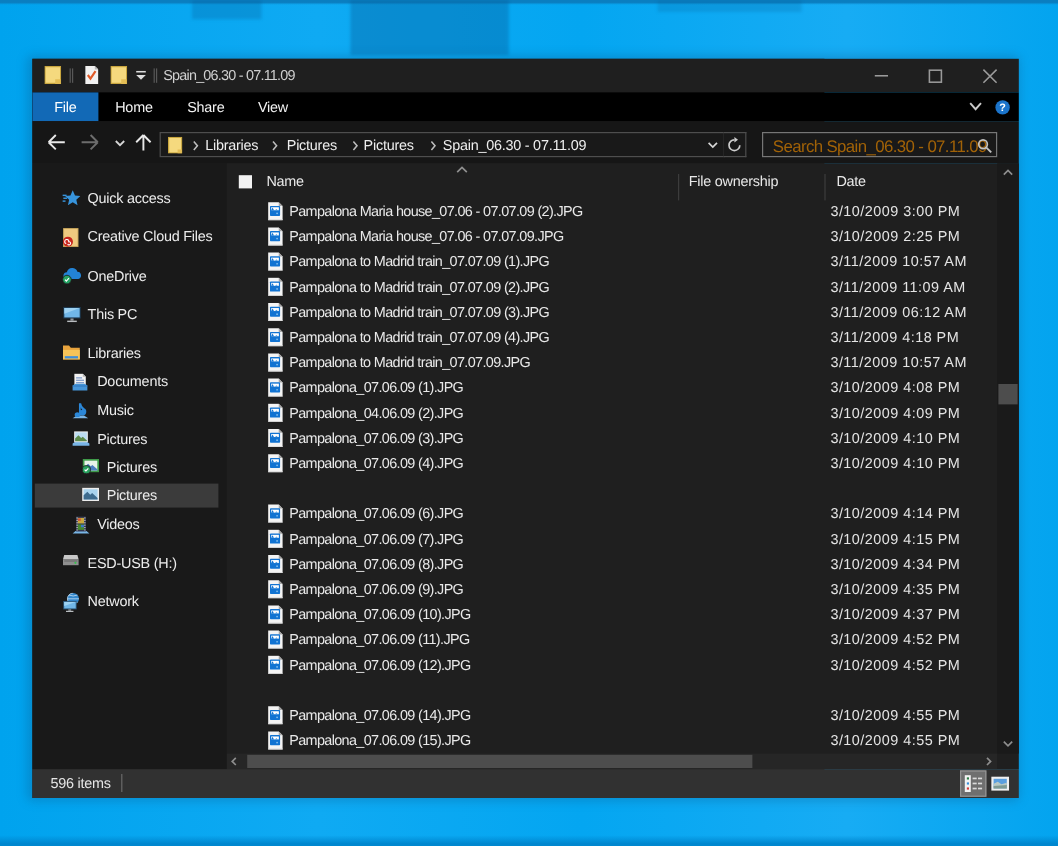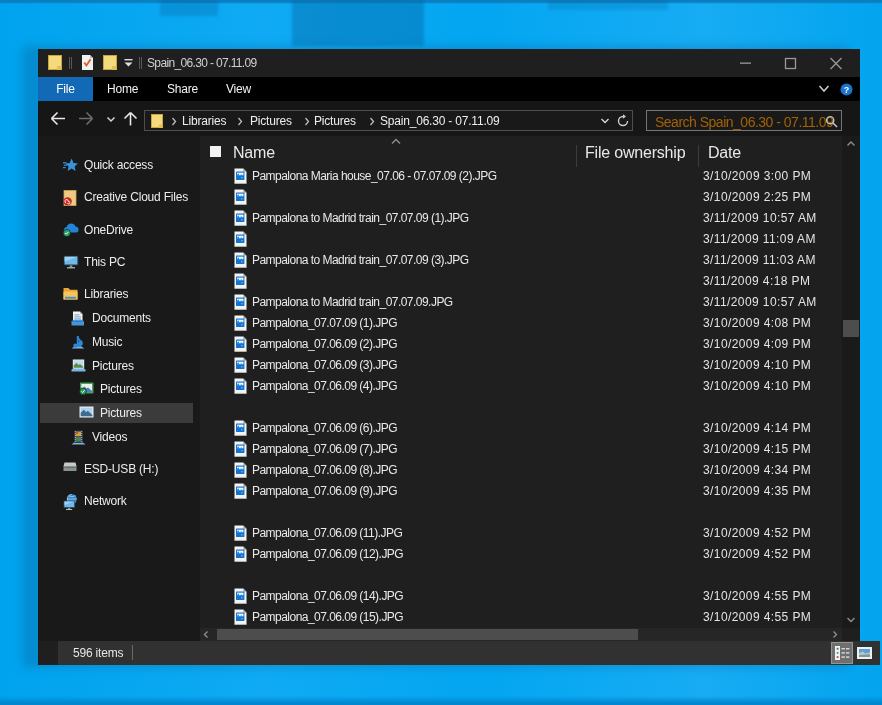--- a/index.html
+++ b/index.html
@@ -7,21 +7,21 @@
   font-family:"Liberation Sans",sans-serif;
   background:#00a2ee;}
 #desk{position:absolute;left:0;top:0;width:882px;height:705px;
   background:
     linear-gradient(180deg,#0a7ec0 0px,#0a7ec0 2px,rgba(10,126,192,0) 4px),
     linear-gradient(180deg,rgba(0,0,0,0) 696px,#0087cf 703px),
     linear-gradient(90deg,#00a3ee 0%,#0faaf3 30%,#04a6f1 55%,#17acf4 80%,#03a4ef 100%);
 }
 #shadow{position:absolute;left:22px;top:46px;width:828px;height:622px;border-radius:6px;
   background:rgba(8,95,150,0.33);filter:blur(4px);}
-#win{position:absolute;left:38px;top:49px;width:660px;height:616px;background:#1f1f1f;}
+#win{position:absolute;left:27px;top:49px;width:660px;height:616px;background:#1f1f1f;}
 #win *{position:absolute;box-sizing:border-box;}
 .t{white-space:pre;}
 
 #titlebar{left:0;top:0;width:822px;height:28px;background:#1f1f1f;}
 #title{left:109px;top:7px;font-size:12px;letter-spacing:-0.65px;color:#cfcfcf;}
 .qsep{top:8px;width:3px;height:12px;border-left:1px solid #585858;border-right:1px solid #585858;}
 .wbtn{top:0;width:45px;height:28px;color:#9a9a9a;font-size:13px;text-align:center;line-height:28px;}
 
 #tabs{left:0;top:28px;width:822px;height:24px;background:#000;}
 #ftab{left:0;top:0;width:55px;height:24px;background:#1269b6;color:#fff;
@@ -34,33 +34,33 @@
 #sbox{left:608px;top:9px;width:196px;height:21px;border:1px solid #767676;background:#191919;}
 .crumb{top:3px;font-size:12px;letter-spacing:-0.2px;color:#eeeeee;}
 .csep{top:3px;font-size:10px;color:#b8b8b8;}
 #sph{left:8px;top:3px;font-size:14px;letter-spacing:-0.5px;color:#a16207;}
 
 #side{left:0;top:87px;width:162px;height:505px;background:#191919;}
 .sitem{font-size:12px;letter-spacing:-0.2px;color:#ececec;height:21px;line-height:21px;}
 #selrow{left:2px;top:267px;width:153px;height:20px;background:#3b3b3b;}
 
 #list{left:162px;top:87px;width:660px;height:505px;background:#1f1f1f;}
-#hdr .ht{top:8px;font-size:16px;letter-spacing:-0.2px;color:#e8e8e8;}
+#hdr .ht{top:8px;font-size:12px;letter-spacing:-0.2px;color:#e8e8e8;}
 .colsep{top:3px;width:1px;height:22px;background:#3c3c3c;}
 .row{left:0;height:21px;width:640px;}
 .fn{left:52px;top:3px;font-size:12px;letter-spacing:-0.53px;color:#e9e9e9;white-space:pre;}
 .dt{left:503px;top:3px;font-size:12px;letter-spacing:0.4px;color:#e4e4e4;white-space:pre;}
 .jpg{left:34px;top:2px;}
 
 #vsb{left:804px;top:87px;width:18px;height:492px;background:#1a1a1a;}
 #vthumb{left:1px;top:184px;width:16px;height:17px;background:#4d4d4d;}
 #hsb{left:0px;top:492px;width:642px;height:13px;background:#262626;}
 #hthumb{left:17px;top:1px;width:421px;height:11px;background:#4d4d4d;}
 
-#status{left:0;top:592px;width:822px;height:24px;background:#313131;margin-left:20px;}
+#status{left:0;top:592px;width:822px;height:24px;background:#313131;}
 #scount{left:15px;top:5px;font-size:12px;color:#e6e6e6;letter-spacing:-0.2px;}
 #ssep{left:74px;top:4px;width:1px;height:15px;background:#6a6a6a;}
 #vbtn1{left:773px;top:1px;width:22px;height:22px;background:#6f6f6f;border:1px solid #949494;}
 </style>
 </head>
 <body>
 <div id="desk"></div>
 <div style="position:absolute;left:292px;top:0;width:132px;height:46px;background:rgba(4,95,155,0.38);filter:blur(1.5px);"></div>
 <div style="position:absolute;left:160px;top:0;width:58px;height:16px;background:rgba(4,95,155,0.28);filter:blur(1.5px);"></div>
 <div style="position:absolute;left:548px;top:0;width:120px;height:10px;background:rgba(4,95,155,0.22);filter:blur(1.5px);"></div>
@@ -309,20 +309,21 @@
         <svg class="jpg" width="13" height="16" viewBox="0 0 13 16">
           <path d="M0.5 0.5 L9.3 0.5 L12.5 3.7 L12.5 15.5 L0.5 15.5 Z" fill="#f4f4f4"></path>
           <path d="M9.3 0.5 L12.5 3.7 L9.3 3.7 Z" fill="#a3a3a3"></path>
           <path d="M0.5 15.5 L12.5 15.5 L12.5 14.8 L0.5 14.8 Z" fill="#d9d9d9"></path>
           <rect x="2" y="3.6" width="8.4" height="8.4" rx="0.6" fill="#1173d2"></rect>
           <rect x="3" y="4.7" width="6.4" height="2.5" fill="#fdfdfd"></rect>
           <path d="M3.0 7.2 L4.1 5.0 L5.3 7.2 Z" fill="#1173d2"></path>
           <path d="M6.2 7.2 L7.3 6.1 L8.4 7.2 Z" fill="#4d9be0"></path>
           <circle cx="7.9" cy="9.8" r="0.7" fill="#8ec4ef"></circle>
         </svg>
+        <span class="fn">Pampalona Maria house_07.06 - 07.07.09.JPG</span>
         <span class="dt">3/10/2009 2:25 PM</span>
       </div>
     <div class="row" style="top:72px">
         <svg class="jpg" width="13" height="16" viewBox="0 0 13 16">
           <path d="M0.5 0.5 L9.3 0.5 L12.5 3.7 L12.5 15.5 L0.5 15.5 Z" fill="#f4f4f4"></path>
           <path d="M9.3 0.5 L12.5 3.7 L9.3 3.7 Z" fill="#a3a3a3"></path>
           <path d="M0.5 15.5 L12.5 15.5 L12.5 14.8 L0.5 14.8 Z" fill="#d9d9d9"></path>
           <rect x="2" y="3.6" width="8.4" height="8.4" rx="0.6" fill="#1173d2"></rect>
           <rect x="3" y="4.7" width="6.4" height="2.5" fill="#fdfdfd"></rect>
           <path d="M3.0 7.2 L4.1 5.0 L5.3 7.2 Z" fill="#1173d2"></path>
@@ -336,47 +337,49 @@
         <svg class="jpg" width="13" height="16" viewBox="0 0 13 16">
           <path d="M0.5 0.5 L9.3 0.5 L12.5 3.7 L12.5 15.5 L0.5 15.5 Z" fill="#f4f4f4"></path>
           <path d="M9.3 0.5 L12.5 3.7 L9.3 3.7 Z" fill="#a3a3a3"></path>
           <path d="M0.5 15.5 L12.5 15.5 L12.5 14.8 L0.5 14.8 Z" fill="#d9d9d9"></path>
           <rect x="2" y="3.6" width="8.4" height="8.4" rx="0.6" fill="#1173d2"></rect>
           <rect x="3" y="4.7" width="6.4" height="2.5" fill="#fdfdfd"></rect>
           <path d="M3.0 7.2 L4.1 5.0 L5.3 7.2 Z" fill="#1173d2"></path>
           <path d="M6.2 7.2 L7.3 6.1 L8.4 7.2 Z" fill="#4d9be0"></path>
           <circle cx="7.9" cy="9.8" r="0.7" fill="#8ec4ef"></circle>
         </svg>
+        <span class="fn">Pampalona to Madrid train_07.07.09 (2).JPG</span>
         <span class="dt">3/11/2009 11:09 AM</span>
       </div>
     <div class="row" style="top:114px">
         <svg class="jpg" width="13" height="16" viewBox="0 0 13 16">
           <path d="M0.5 0.5 L9.3 0.5 L12.5 3.7 L12.5 15.5 L0.5 15.5 Z" fill="#f4f4f4"></path>
           <path d="M9.3 0.5 L12.5 3.7 L9.3 3.7 Z" fill="#a3a3a3"></path>
           <path d="M0.5 15.5 L12.5 15.5 L12.5 14.8 L0.5 14.8 Z" fill="#d9d9d9"></path>
           <rect x="2" y="3.6" width="8.4" height="8.4" rx="0.6" fill="#1173d2"></rect>
           <rect x="3" y="4.7" width="6.4" height="2.5" fill="#fdfdfd"></rect>
           <path d="M3.0 7.2 L4.1 5.0 L5.3 7.2 Z" fill="#1173d2"></path>
           <path d="M6.2 7.2 L7.3 6.1 L8.4 7.2 Z" fill="#4d9be0"></path>
           <circle cx="7.9" cy="9.8" r="0.7" fill="#8ec4ef"></circle>
         </svg>
         <span class="fn">Pampalona to Madrid train_07.07.09 (3).JPG</span>
-        <span class="dt">3/11/2009 11:03 AM</span>
+        <span class="dt">3/11/2009 06:12 AM</span>
       </div>
     <div class="row" style="top:135px">
         <svg class="jpg" width="13" height="16" viewBox="0 0 13 16">
           <path d="M0.5 0.5 L9.3 0.5 L12.5 3.7 L12.5 15.5 L0.5 15.5 Z" fill="#f4f4f4"></path>
           <path d="M9.3 0.5 L12.5 3.7 L9.3 3.7 Z" fill="#a3a3a3"></path>
           <path d="M0.5 15.5 L12.5 15.5 L12.5 14.8 L0.5 14.8 Z" fill="#d9d9d9"></path>
           <rect x="2" y="3.6" width="8.4" height="8.4" rx="0.6" fill="#1173d2"></rect>
           <rect x="3" y="4.7" width="6.4" height="2.5" fill="#fdfdfd"></rect>
           <path d="M3.0 7.2 L4.1 5.0 L5.3 7.2 Z" fill="#1173d2"></path>
           <path d="M6.2 7.2 L7.3 6.1 L8.4 7.2 Z" fill="#4d9be0"></path>
           <circle cx="7.9" cy="9.8" r="0.7" fill="#8ec4ef"></circle>
         </svg>
+        <span class="fn">Pampalona to Madrid train_07.07.09 (4).JPG</span>
         <span class="dt">3/11/2009 4:18 PM</span>
       </div>
     <div class="row" style="top:156px">
         <svg class="jpg" width="13" height="16" viewBox="0 0 13 16">
           <path d="M0.5 0.5 L9.3 0.5 L12.5 3.7 L12.5 15.5 L0.5 15.5 Z" fill="#f4f4f4"></path>
           <path d="M9.3 0.5 L12.5 3.7 L9.3 3.7 Z" fill="#a3a3a3"></path>
           <path d="M0.5 15.5 L12.5 15.5 L12.5 14.8 L0.5 14.8 Z" fill="#d9d9d9"></path>
           <rect x="2" y="3.6" width="8.4" height="8.4" rx="0.6" fill="#1173d2"></rect>
           <rect x="3" y="4.7" width="6.4" height="2.5" fill="#fdfdfd"></rect>
           <path d="M3.0 7.2 L4.1 5.0 L5.3 7.2 Z" fill="#1173d2"></path>
@@ -390,35 +393,35 @@
         <svg class="jpg" width="13" height="16" viewBox="0 0 13 16">
           <path d="M0.5 0.5 L9.3 0.5 L12.5 3.7 L12.5 15.5 L0.5 15.5 Z" fill="#f4f4f4"></path>
           <path d="M9.3 0.5 L12.5 3.7 L9.3 3.7 Z" fill="#a3a3a3"></path>
           <path d="M0.5 15.5 L12.5 15.5 L12.5 14.8 L0.5 14.8 Z" fill="#d9d9d9"></path>
           <rect x="2" y="3.6" width="8.4" height="8.4" rx="0.6" fill="#1173d2"></rect>
           <rect x="3" y="4.7" width="6.4" height="2.5" fill="#fdfdfd"></rect>
           <path d="M3.0 7.2 L4.1 5.0 L5.3 7.2 Z" fill="#1173d2"></path>
           <path d="M6.2 7.2 L7.3 6.1 L8.4 7.2 Z" fill="#4d9be0"></path>
           <circle cx="7.9" cy="9.8" r="0.7" fill="#8ec4ef"></circle>
         </svg>
-        <span class="fn">Pampalona_07.07.09 (1).JPG</span>
+        <span class="fn">Pampalona_07.06.09 (1).JPG</span>
         <span class="dt">3/10/2009 4:08 PM</span>
       </div>
     <div class="row" style="top:198px">
         <svg class="jpg" width="13" height="16" viewBox="0 0 13 16">
           <path d="M0.5 0.5 L9.3 0.5 L12.5 3.7 L12.5 15.5 L0.5 15.5 Z" fill="#f4f4f4"></path>
           <path d="M9.3 0.5 L12.5 3.7 L9.3 3.7 Z" fill="#a3a3a3"></path>
           <path d="M0.5 15.5 L12.5 15.5 L12.5 14.8 L0.5 14.8 Z" fill="#d9d9d9"></path>
           <rect x="2" y="3.6" width="8.4" height="8.4" rx="0.6" fill="#1173d2"></rect>
           <rect x="3" y="4.7" width="6.4" height="2.5" fill="#fdfdfd"></rect>
           <path d="M3.0 7.2 L4.1 5.0 L5.3 7.2 Z" fill="#1173d2"></path>
           <path d="M6.2 7.2 L7.3 6.1 L8.4 7.2 Z" fill="#4d9be0"></path>
           <circle cx="7.9" cy="9.8" r="0.7" fill="#8ec4ef"></circle>
         </svg>
-        <span class="fn">Pampalona_07.06.09 (2).JPG</span>
+        <span class="fn">Pampalona_04.06.09 (2).JPG</span>
         <span class="dt">3/10/2009 4:09 PM</span>
       </div>
     <div class="row" style="top:219px">
         <svg class="jpg" width="13" height="16" viewBox="0 0 13 16">
           <path d="M0.5 0.5 L9.3 0.5 L12.5 3.7 L12.5 15.5 L0.5 15.5 Z" fill="#f4f4f4"></path>
           <path d="M9.3 0.5 L12.5 3.7 L9.3 3.7 Z" fill="#a3a3a3"></path>
           <path d="M0.5 15.5 L12.5 15.5 L12.5 14.8 L0.5 14.8 Z" fill="#d9d9d9"></path>
           <rect x="2" y="3.6" width="8.4" height="8.4" rx="0.6" fill="#1173d2"></rect>
           <rect x="3" y="4.7" width="6.4" height="2.5" fill="#fdfdfd"></rect>
           <path d="M3.0 7.2 L4.1 5.0 L5.3 7.2 Z" fill="#1173d2"></path>
@@ -490,20 +493,34 @@
           <path d="M9.3 0.5 L12.5 3.7 L9.3 3.7 Z" fill="#a3a3a3"></path>
           <path d="M0.5 15.5 L12.5 15.5 L12.5 14.8 L0.5 14.8 Z" fill="#d9d9d9"></path>
           <rect x="2" y="3.6" width="8.4" height="8.4" rx="0.6" fill="#1173d2"></rect>
           <rect x="3" y="4.7" width="6.4" height="2.5" fill="#fdfdfd"></rect>
           <path d="M3.0 7.2 L4.1 5.0 L5.3 7.2 Z" fill="#1173d2"></path>
           <path d="M6.2 7.2 L7.3 6.1 L8.4 7.2 Z" fill="#4d9be0"></path>
           <circle cx="7.9" cy="9.8" r="0.7" fill="#8ec4ef"></circle>
         </svg>
         <span class="fn">Pampalona_07.06.09 (9).JPG</span>
         <span class="dt">3/10/2009 4:35 PM</span>
+      </div>
+    <div class="row" style="top:366px">
+        <svg class="jpg" width="13" height="16" viewBox="0 0 13 16">
+          <path d="M0.5 0.5 L9.3 0.5 L12.5 3.7 L12.5 15.5 L0.5 15.5 Z" fill="#f4f4f4"></path>
+          <path d="M9.3 0.5 L12.5 3.7 L9.3 3.7 Z" fill="#a3a3a3"></path>
+          <path d="M0.5 15.5 L12.5 15.5 L12.5 14.8 L0.5 14.8 Z" fill="#d9d9d9"></path>
+          <rect x="2" y="3.6" width="8.4" height="8.4" rx="0.6" fill="#1173d2"></rect>
+          <rect x="3" y="4.7" width="6.4" height="2.5" fill="#fdfdfd"></rect>
+          <path d="M3.0 7.2 L4.1 5.0 L5.3 7.2 Z" fill="#1173d2"></path>
+          <path d="M6.2 7.2 L7.3 6.1 L8.4 7.2 Z" fill="#4d9be0"></path>
+          <circle cx="7.9" cy="9.8" r="0.7" fill="#8ec4ef"></circle>
+        </svg>
+        <span class="fn">Pampalona_07.06.09 (10).JPG</span>
+        <span class="dt">3/10/2009 4:37 PM</span>
       </div>
     <div class="row" style="top:387px">
         <svg class="jpg" width="13" height="16" viewBox="0 0 13 16">
           <path d="M0.5 0.5 L9.3 0.5 L12.5 3.7 L12.5 15.5 L0.5 15.5 Z" fill="#f4f4f4"></path>
           <path d="M9.3 0.5 L12.5 3.7 L9.3 3.7 Z" fill="#a3a3a3"></path>
           <path d="M0.5 15.5 L12.5 15.5 L12.5 14.8 L0.5 14.8 Z" fill="#d9d9d9"></path>
           <rect x="2" y="3.6" width="8.4" height="8.4" rx="0.6" fill="#1173d2"></rect>
           <rect x="3" y="4.7" width="6.4" height="2.5" fill="#fdfdfd"></rect>
           <path d="M3.0 7.2 L4.1 5.0 L5.3 7.2 Z" fill="#1173d2"></path>
           <path d="M6.2 7.2 L7.3 6.1 L8.4 7.2 Z" fill="#4d9be0"></path>

